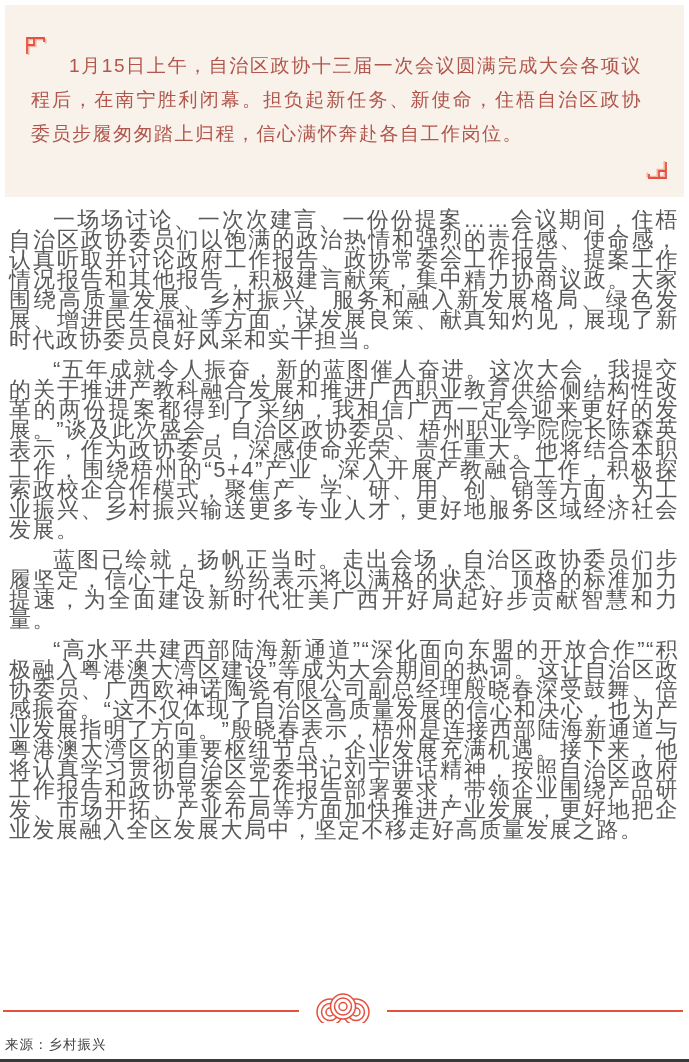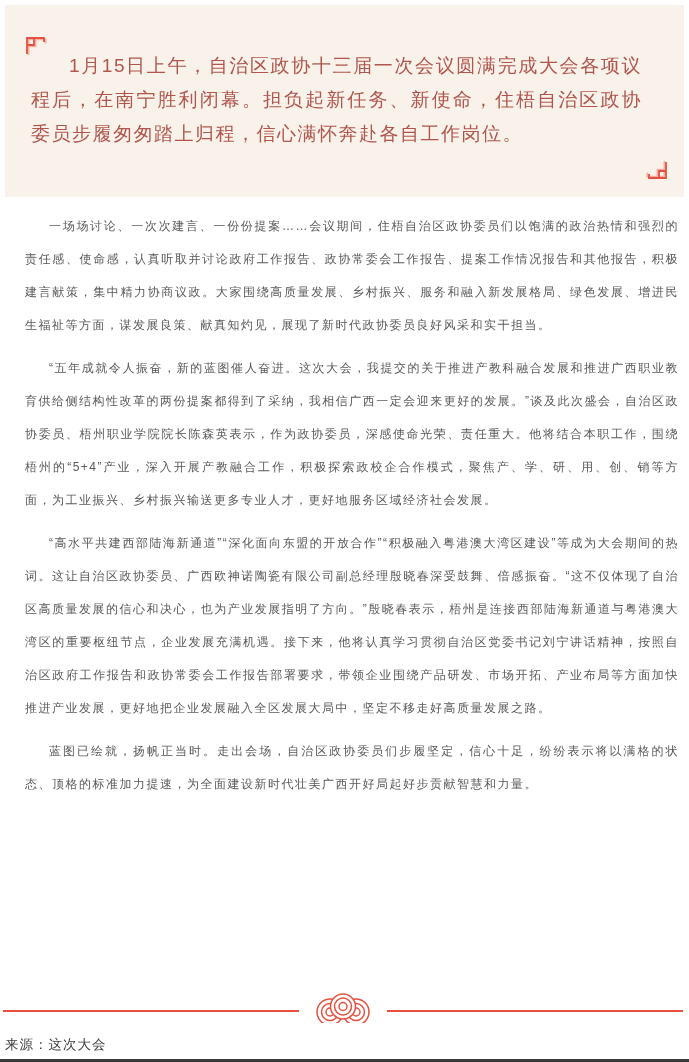--- a/index.html
+++ b/index.html
@@ -41,27 +41,26 @@
   }
   .corner svg{display:block;width:100%;height:100%;}
   .corner.tl{left:20px;top:26px;}
   .corner.br{right:16px;bottom:12px;transform:rotate(180deg);}
   
   .body{
     padding:13px 10px 0 9px;
   }
   .body p{
     color:var(--body-text);
-    font-size:12px;
-    line-height:33px;
+    font-size:22px;
+    line-height:20px;
     letter-spacing:1.5px;
     text-indent:2em;
     text-align:justify;
     margin-bottom:10px;
-    margin-left:16px;
   }
   
   .divider{
     position:absolute;
     left:0;top:994px;
     width:100%;height:34px;
     display:flex;align-items:center;
     gap:12px;
   }
   .dline{
@@ -117,22 +116,22 @@
         </g>
         <path d="M2 23 V7 H19 V11"></path>
         <path d="M2 14 H9 V7"></path>
       </svg>
     </span>
   </section>
 
   <main class="body">
     <p>一场场讨论、一次次建言、一份份提案……会议期间，住梧自治区政协委员们以饱满的政治热情和强烈的责任感、使命感，认真听取并讨论政府工作报告、政协常委会工作报告、提案工作情况报告和其他报告，积极建言献策，集中精力协商议政。大家围绕高质量发展、乡村振兴、服务和融入新发展格局、绿色发展、增进民生福祉等方面，谋发展良策、献真知灼见，展现了新时代政协委员良好风采和实干担当。</p>
     <p>“五年成就令人振奋，新的蓝图催人奋进。这次大会，我提交的关于推进产教科融合发展和推进广西职业教育供给侧结构性改革的两份提案都得到了采纳，我相信广西一定会迎来更好的发展。”谈及此次盛会，自治区政协委员、梧州职业学院院长陈森英表示，作为政协委员，深感使命光荣、责任重大。他将结合本职工作，围绕梧州的“5+4”产业，深入开展产教融合工作，积极探索政校企合作模式，聚焦产、学、研、用、创、销等方面，为工业振兴、乡村振兴输送更多专业人才，更好地服务区域经济社会发展。</p>
+    <p>蓝图已绘就，扬帆正当时。走出会场，自治区政协委员们步履坚定，信心十足，纷纷表示将以满格的状态、顶格的标准加力提速，为全面建设新时代壮美广西开好局起好步贡献智慧和力量。</p>
     <p>“高水平共建西部陆海新通道”“深化面向东盟的开放合作”“积极融入粤港澳大湾区建设”等成为大会期间的热词。这让自治区政协委员、广西欧神诺陶瓷有限公司副总经理殷晓春深受鼓舞、倍感振奋。“这不仅体现了自治区高质量发展的信心和决心，也为产业发展指明了方向。”殷晓春表示，梧州是连接西部陆海新通道与粤港澳大湾区的重要枢纽节点，企业发展充满机遇。接下来，他将认真学习贯彻自治区党委书记刘宁讲话精神，按照自治区政府工作报告和政协常委会工作报告部署要求，带领企业围绕产品研发、市场开拓、产业布局等方面加快推进产业发展，更好地把企业发展融入全区发展大局中，坚定不移走好高质量发展之路。</p>
-    <p>蓝图已绘就，扬帆正当时。走出会场，自治区政协委员们步履坚定，信心十足，纷纷表示将以满格的状态、顶格的标准加力提速，为全面建设新时代壮美广西开好局起好步贡献智慧和力量。</p>
   </main>
 
   <div class="divider">
     <span class="dline left"></span>
     <span class="cloud">
       <svg viewBox="0 0 64 32">
         <defs>
           <clipPath id="cloudclip">
               <rect x="0" y="0" width="64" height="30"></rect>
             </clipPath>
@@ -149,17 +148,17 @@
 
           <circle cx="32" cy="13.5" r="12.5" fill="#ffffff"></circle>
           <circle cx="32" cy="13.5" r="8.5"></circle>
           <circle cx="32" cy="13.5" r="4"></circle>
         </g>
       </svg>
     </span>
     <span class="dline right"></span>
   </div>
 
-  <p class="source">来源：这次大会</p>
+  <p class="source">来源：乡村振兴</p>
 
   <div class="bottom-bar"></div>
 
 </div>
 
 </body></html>

